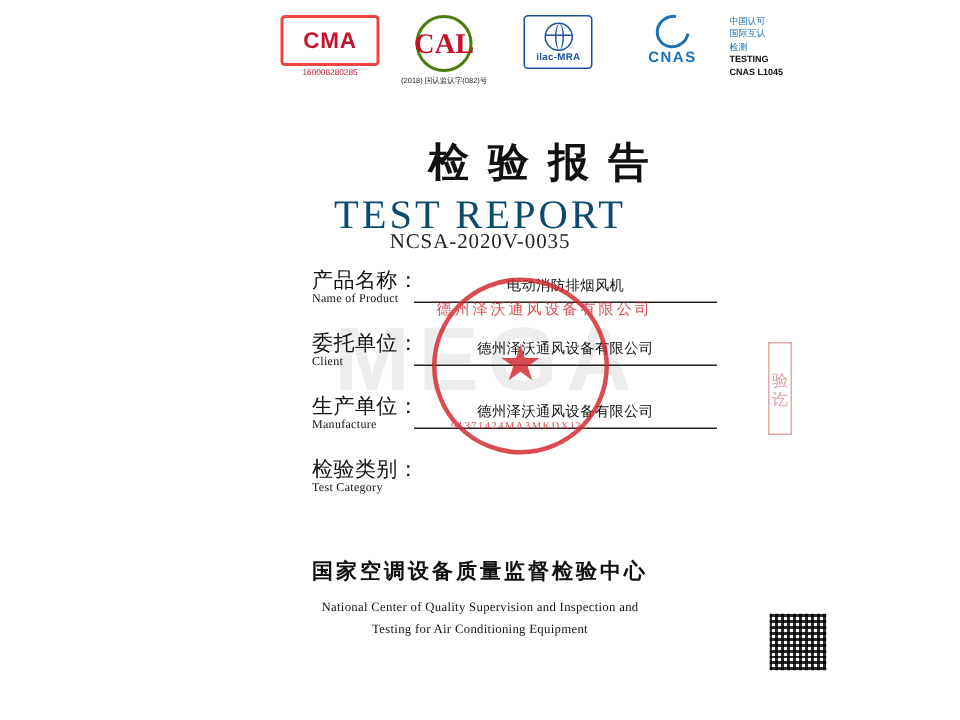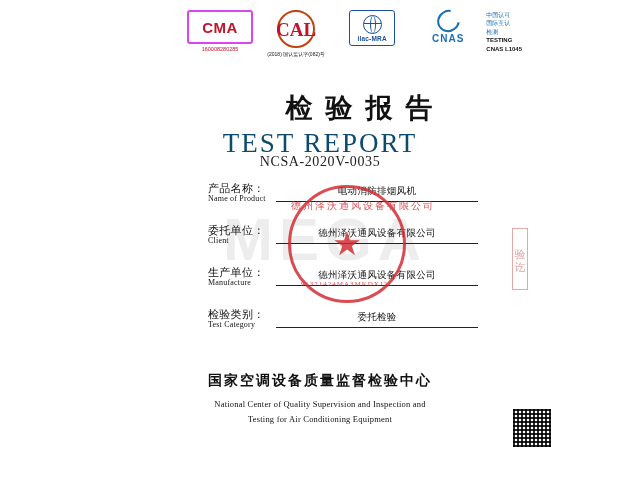--- a/index.html
+++ b/index.html
@@ -36,21 +36,21 @@
     display: flex;
     flex-direction: column;
     align-items: center;
     width: 78px;
   }
 
   
   .cma-box {
     width: 62px;
     height: 30px;
-    border: 2px solid #d946ef;
+    border: 2px solid #ef4444;
     border-radius: 3px;
     display: flex;
     align-items: center;
     justify-content: center;
   }
   .cma-text {
     color: #c3132a;
     font-family: "Liberation Sans", sans-serif;
     font-weight: bold;
     font-size: 15px;
@@ -64,21 +64,21 @@
     line-height: 7px;
     text-align: center;
     white-space: nowrap;
   }
 
   
   .cal-circle {
     width: 34px;
     height: 34px;
     border-radius: 50%;
-    border: 2px solid #c2410c;
+    border: 2px solid #4d7c0f;
     display: flex;
     align-items: center;
     justify-content: center;
     position: relative;
   }
   .cal-inner {
     color: #c3132a;
     font-family: "Liberation Serif", serif;
     font-weight: bold;
     font-size: 19px;
@@ -234,21 +234,21 @@
     height: 42px;
   }
   .field-label {
     position: absolute;
     left: 0;
     top: 0;
     width: 68px;
   }
   .label-cn {
     font-family: "Liberation Serif", serif;
-    font-size: 11px;
+    font-size: 14px;
     line-height: 12px;
     color: #111111;
     letter-spacing: 0.3px;
     white-space: nowrap;
   }
   .label-en {
     font-family: "Liberation Serif", serif;
     font-size: 8px;
     line-height: 10px;
     color: #111111;
@@ -463,21 +463,20 @@
         <div class="label-en">Manufacture</div>
       </div>
       <div class="field-value">德州泽沃通风设备有限公司</div>
     </div>
 
     <div class="field-row">
       <div class="field-label">
         <div class="label-cn">检验类别：</div>
         <div class="label-en">Test Category</div>
       </div>
-      <div class="field-value">委托检验</div>
     </div>
 
   </div>
 
   <div class="seal">
     <div class="seal-text-top">德州泽沃通风设备有限公司</div>
     <div class="seal-star">★</div>
     <div class="seal-text-bottom">91371424MA3MKDXJ2L</div>
   </div>
 

